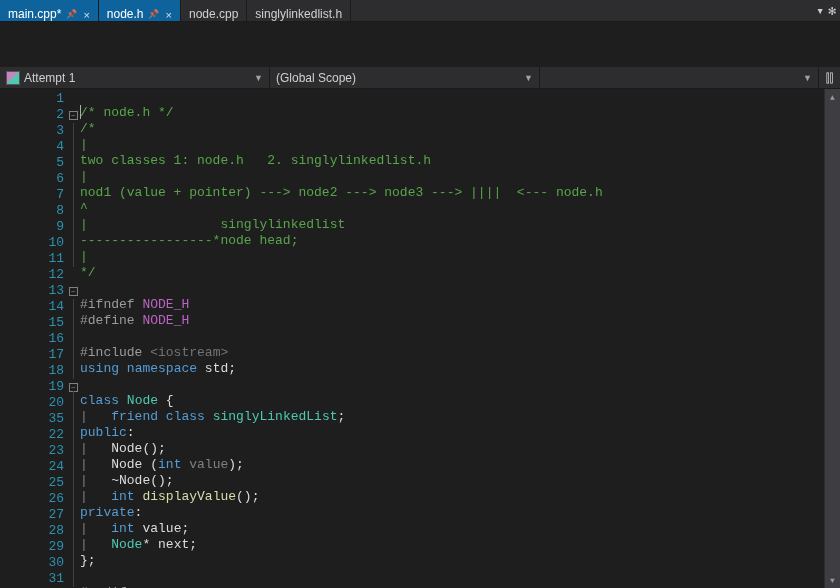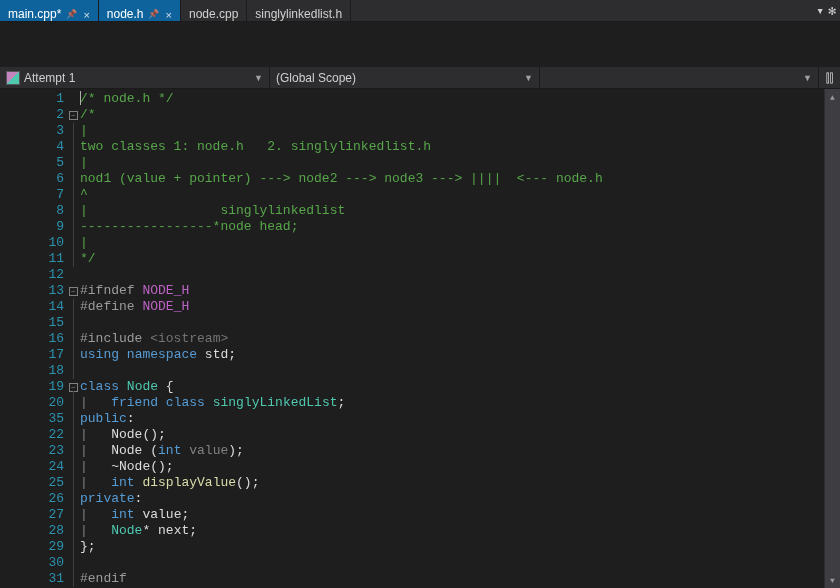--- a/index.html
+++ b/index.html
@@ -174,21 +174,21 @@
   .fold-line {
     position: absolute;
     left: 7px;
     top: 0;
     width: 1px;
     height: 16px;
     background: #404040;
   }
   .code {
     flex: 1;
-    padding-top: 2px;
+    padding-top: 16px;
     line-height: 16px;
     font-size: 13px;
     white-space: pre;
     position: relative;
   }
   .code-line {
     height: 16px;
   }
   .c-comment { color: #57a64a; }
   .c-keyword { color: #569cd6; }

